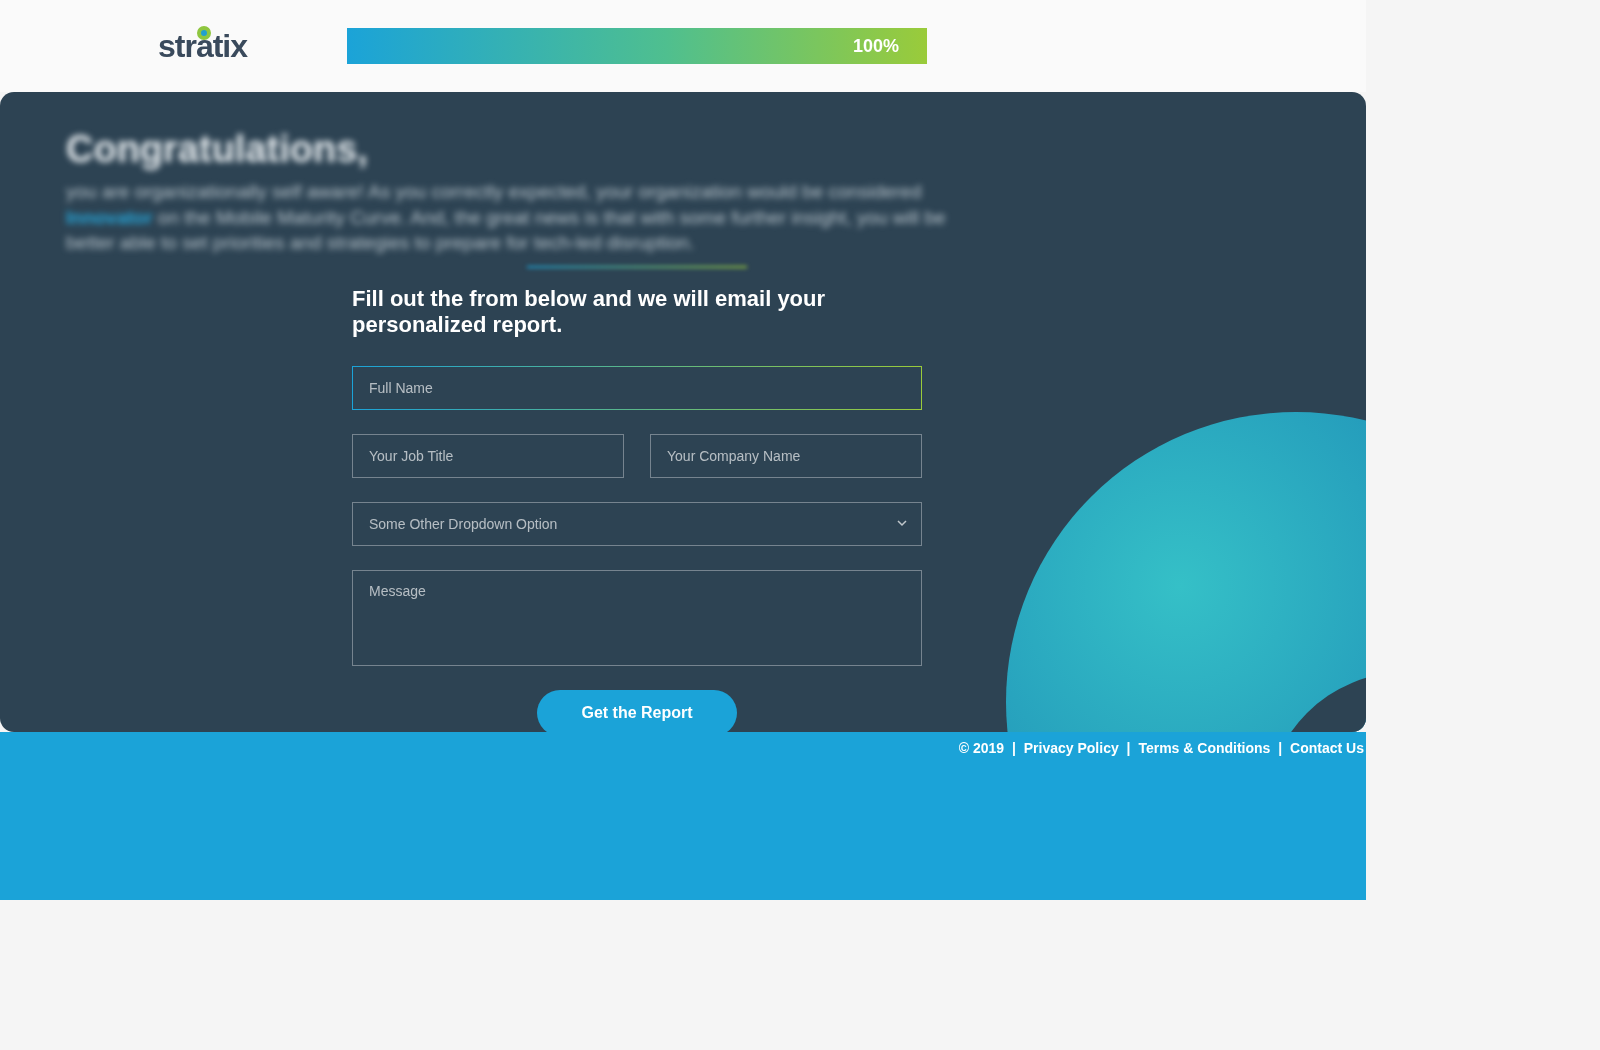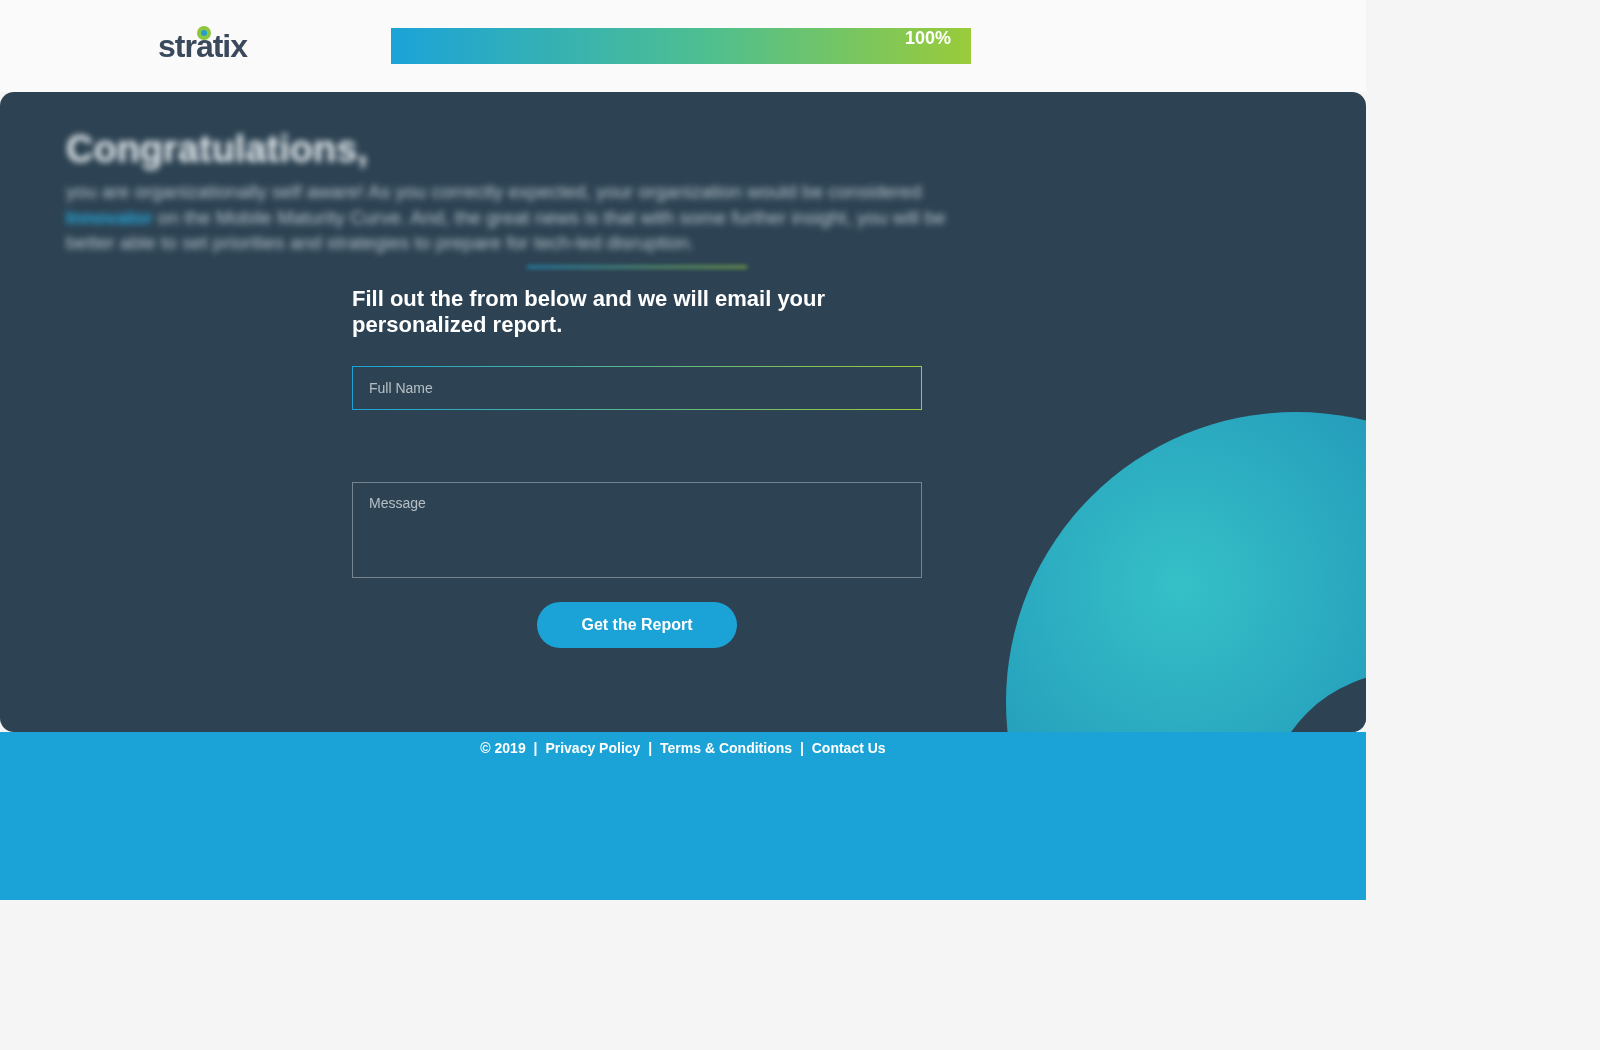--- a/index.html
+++ b/index.html
@@ -34,27 +34,27 @@
     border-radius: 50%;
     top: -2px;
     right: 36px;
     background: #21a0d0;
   }
   .progress-wrap {
     flex: 1;
     height: 36px;
     background: linear-gradient(90deg, #1ba3d8 0%, #4fbf8f 55%, #9acb3a 100%);
     display: flex;
+    align-items: center;
     justify-content: flex-end;
-    padding-right: 20px;
+    padding-right: 28px;
     color: #fff;
     font-weight: 700;
     font-size: 18px;
     max-width: 580px;
-    margin-left: 44px;
   }
 
   
   .main {
     background: #2d4353;
     height: 640px;
     position: relative;
     overflow: hidden;
     padding: 36px 158px 0 66px;
     border-radius: 14px;
@@ -168,21 +168,21 @@
     border-radius: 30px;
     cursor:pointer;
   }
 
   
   .footer {
     background: #1ba3d8;
     color:#fff;
     font-size:14px;
     font-weight:600;
-    text-align:center;
+    text-align:right;
     padding: 8px 0 150px 0;
   }
   .footer span { margin:0 2px; }
 </style>
 </head>
 <body>
 
 <div class="header">
   <div class="logo">
     <span>stratix</span>
@@ -205,22 +205,32 @@
 
   <div class="divider"></div>
 
   <div class="form-title">Fill out the from below and we will email your personalized report.</div>
 
   <form class="form">
     <div class="row">
       <input class="field focused" placeholder="Full Name" style="">
     </div>
     <div class="row">
-    </div>
-    <div class="row">
+      <input class="field" placeholder="Your Job Title" style="">
+      <input class="field" placeholder="Your Company Name" style="">
+    </div>
+    <div class="row">
+      <div class="select-wrap">
+        <input class="field" readonly="" placeholder="Some Other Dropdown Option" style="">
+        <span class="chev">
+          <svg width="12" height="12" viewBox="0 0 12 12">
+              <path d="M2 4l4 4 4-4" stroke="rgba(255,255,255,0.7)" stroke-width="1.5" fill="none"></path>
+            </svg>
+        </span>
+      </div>
     </div>
     <div class="row">
       <textarea class="field" placeholder="Message" style=""></textarea>
     </div>
     <button type="button" class="submit">Get the Report</button>
   </form>
 </div>
 
 <div class="footer">
   <span>© 2019</span>

